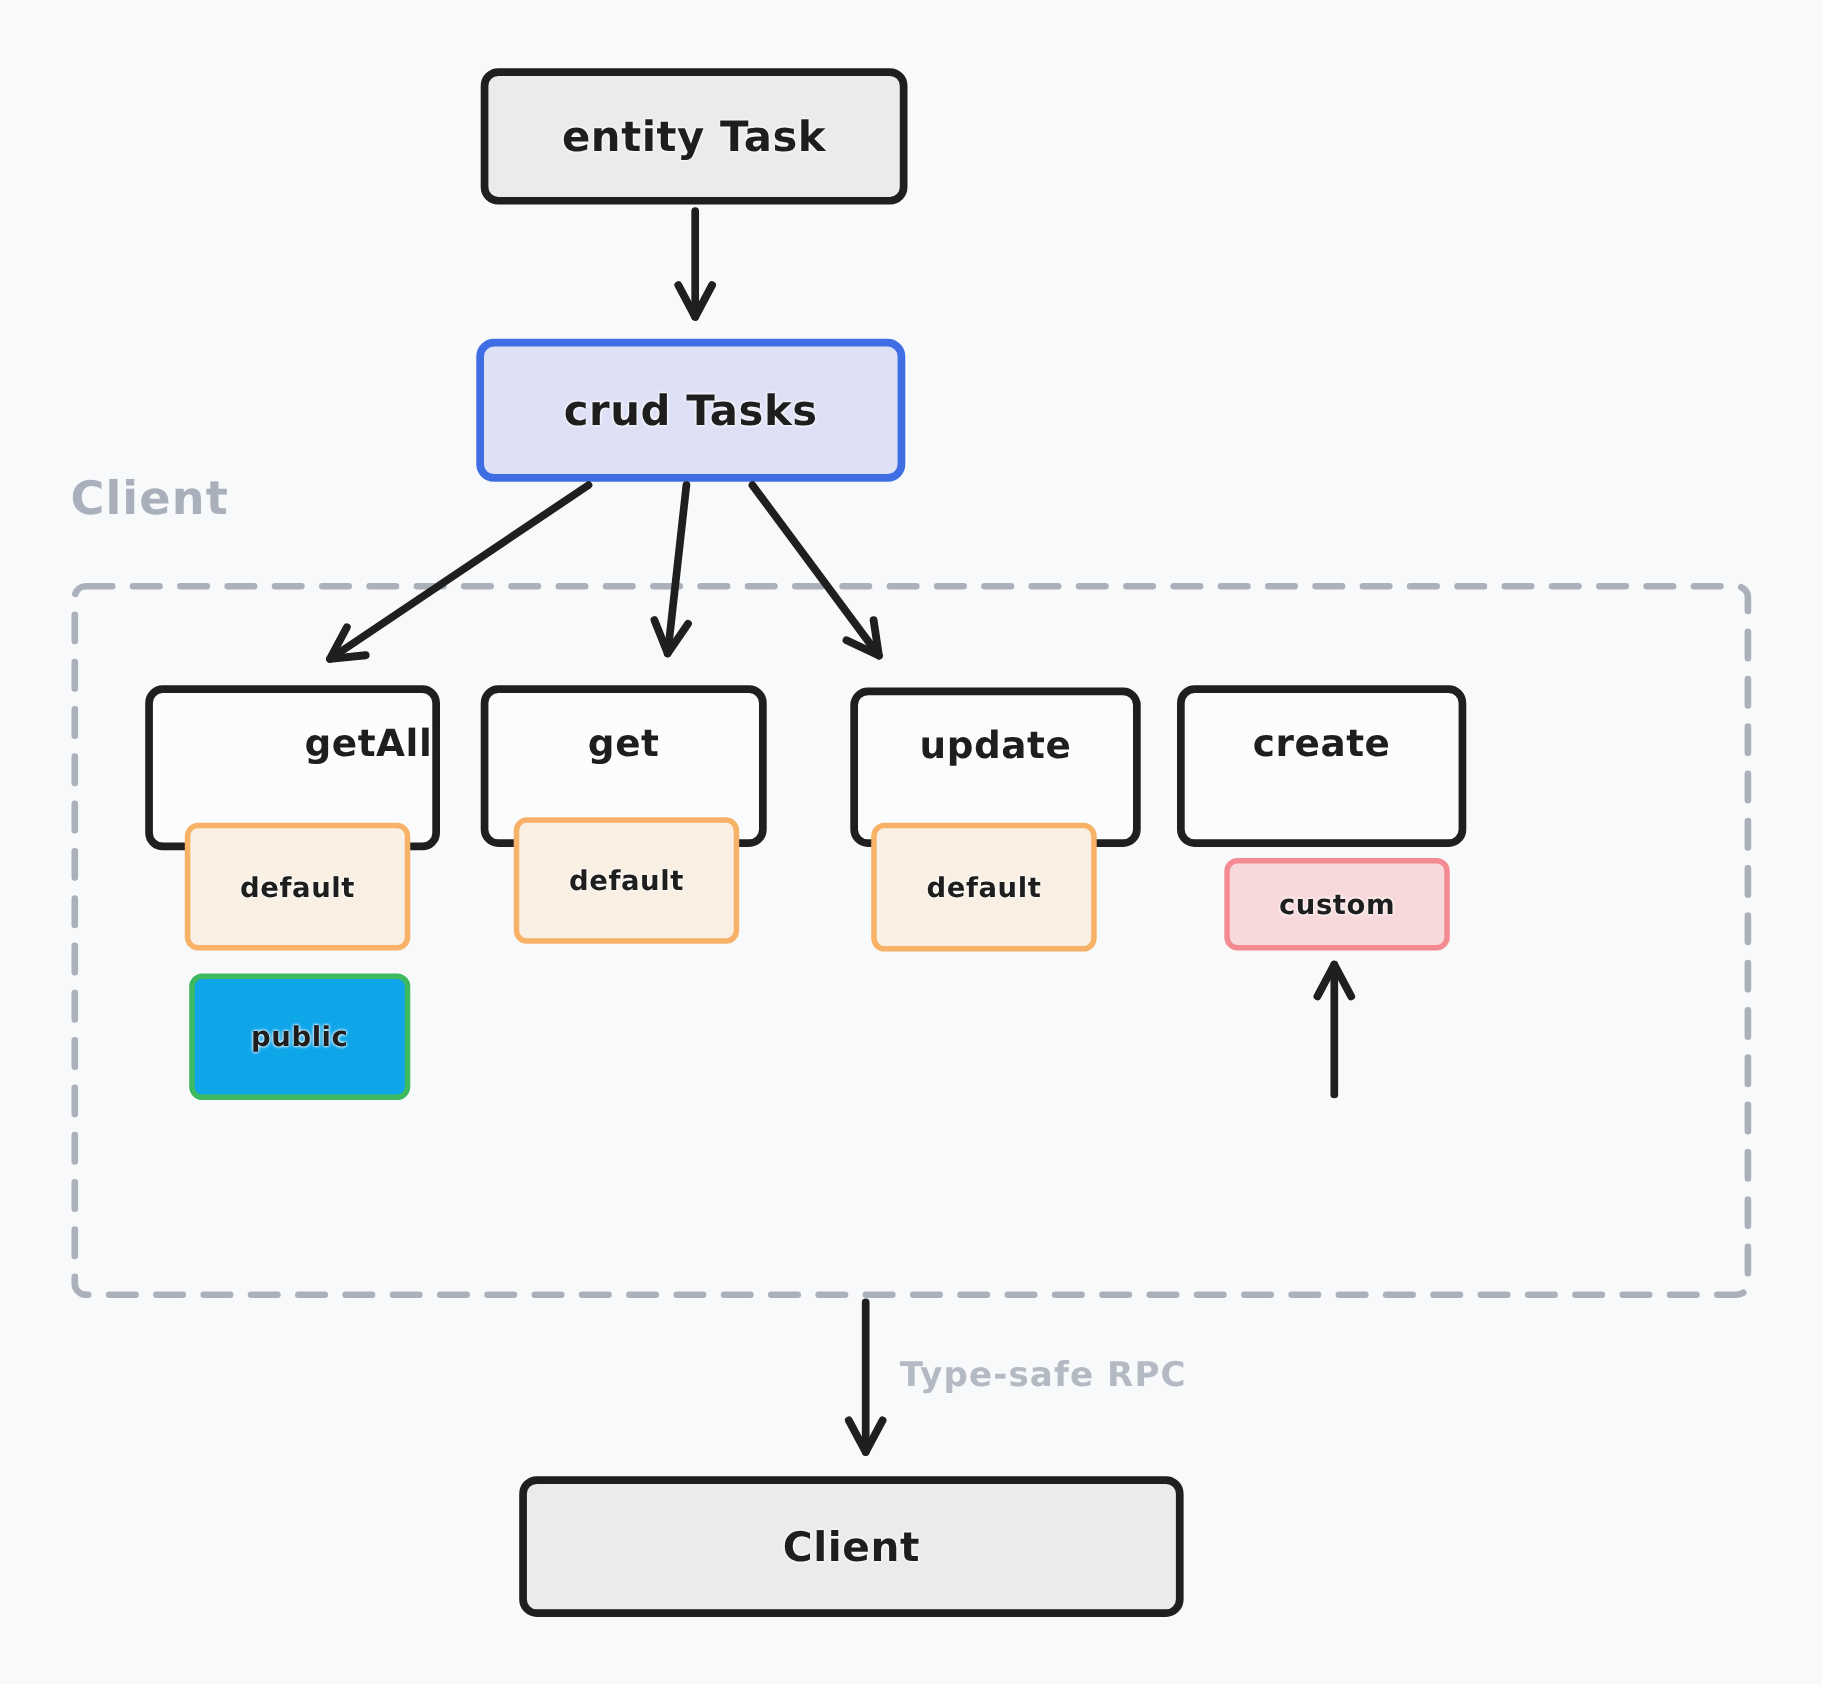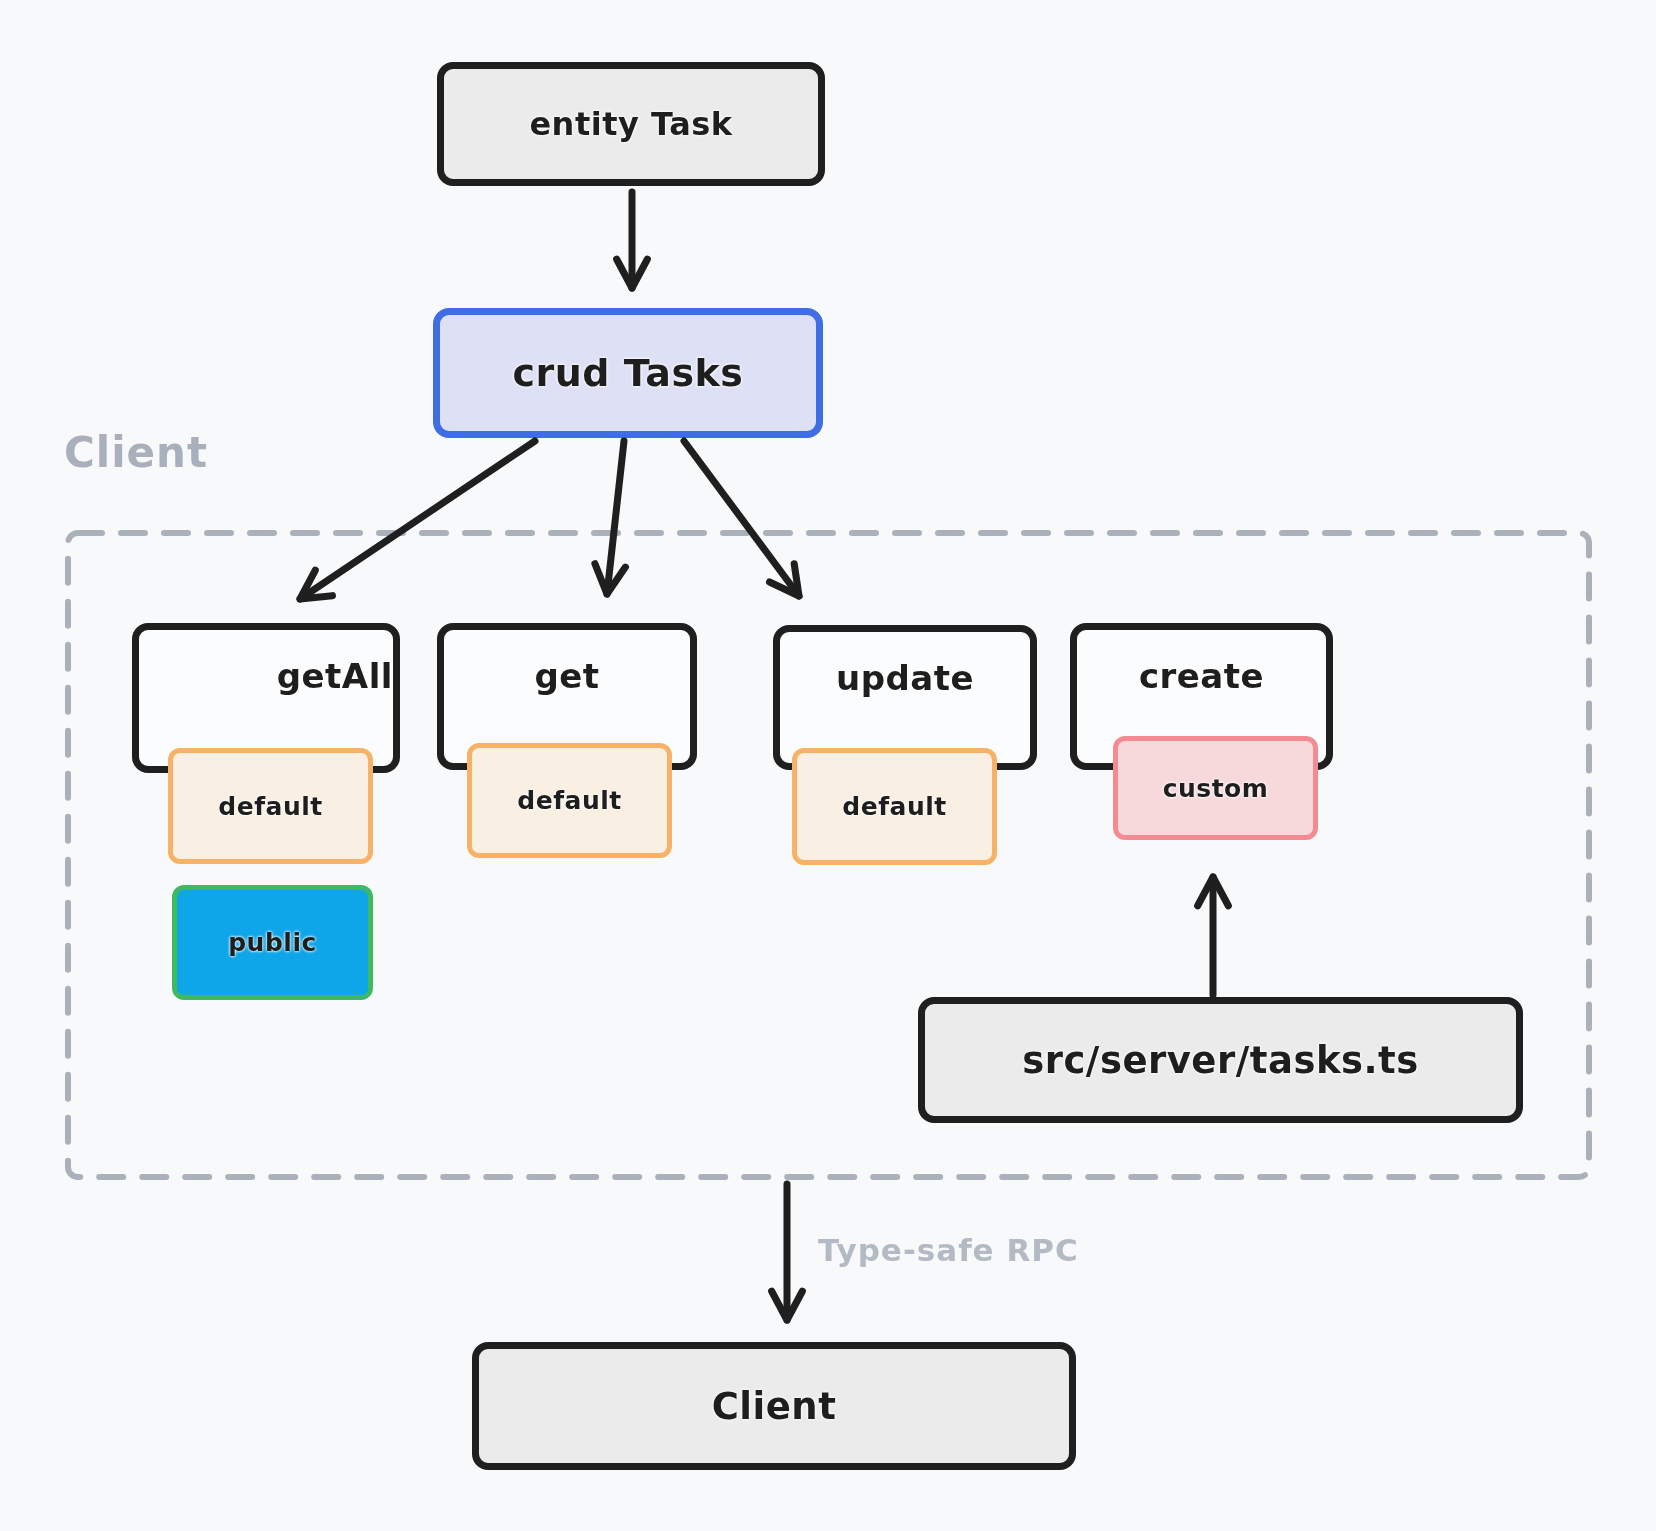--- a/index.html
+++ b/index.html
@@ -17,21 +17,21 @@
     display: flex;
     align-items: center;
     justify-content: center;
     border-radius: 16px;
     font-weight: 700;
     color: #1e1e1e;
     letter-spacing: 0.5px;
     text-shadow: 0 0 3px #ffffff, 0 0 3px #ffffff;
     z-index: 1;
   }
-  .node-gray  { background: #ebebeb; border: 7px solid #1f1f1f; font-size: 32px; }
+  .node-gray  { background: #ebebeb; border: 7px solid #1f1f1f; font-size: 38px; }
   .node-blue  { background: #dee1f6; border: 7px solid #3f6ee4; font-size: 38px; }
   .node-white { background: #fbfcfd; border: 7px solid #1f1f1f; font-size: 34px;
                 align-items: flex-start; padding-top: 26px; }
   .tag {
     position: absolute;
     box-sizing: border-box;
     display: flex;
     align-items: center;
     justify-content: center;
     border-radius: 12px;
@@ -100,30 +100,27 @@
 
   <div class="tag tag-default" style="left:168px; top:748px; width:205px; height:116px;">
     <span>default</span>
   </div>
   <div class="tag tag-default" style="left:467px; top:743px; width:205px; height:115px;">
     <span>default</span>
   </div>
   <div class="tag tag-default" style="left:792px; top:748px; width:205px; height:117px;">
     <span>default</span>
   </div>
-  <div class="tag tag-custom" style="left:1113px; top:736px; width:205px; height:104px;">
+  <div class="tag tag-custom" style="left:1113px; top:780px; width:205px; height:84px;">
     <span>custom</span>
   </div>
   <div class="tag tag-public" style="left:172px; top:885px; width:201px; height:115px;">
     <span>public</span>
   </div>
 
-  <div class="node node-gray" style="left:918px; top:997px; width:605px; height:126px; font-size:37px;">
-    <span>src/server/tasks.ts</span>
-  </div>
 
   <div class="edge-label" style="left:818px; top:1232px;">Type-safe RPC</div>
 
   <div class="node node-gray" style="left:472px; top:1342px; width:604px; height:128px; font-size:37px;">
     <span>Client</span>
   </div>
 
   <svg class="overlay" viewBox="0 0 1656 1531" xmlns="http://www.w3.org/2000/svg">
     <defs>
       <marker id="vhead" viewBox="0 0 24 24" refX="21" refY="12" markerWidth="46" markerHeight="46" markerUnits="userSpaceOnUse" orient="auto-start-reverse">

